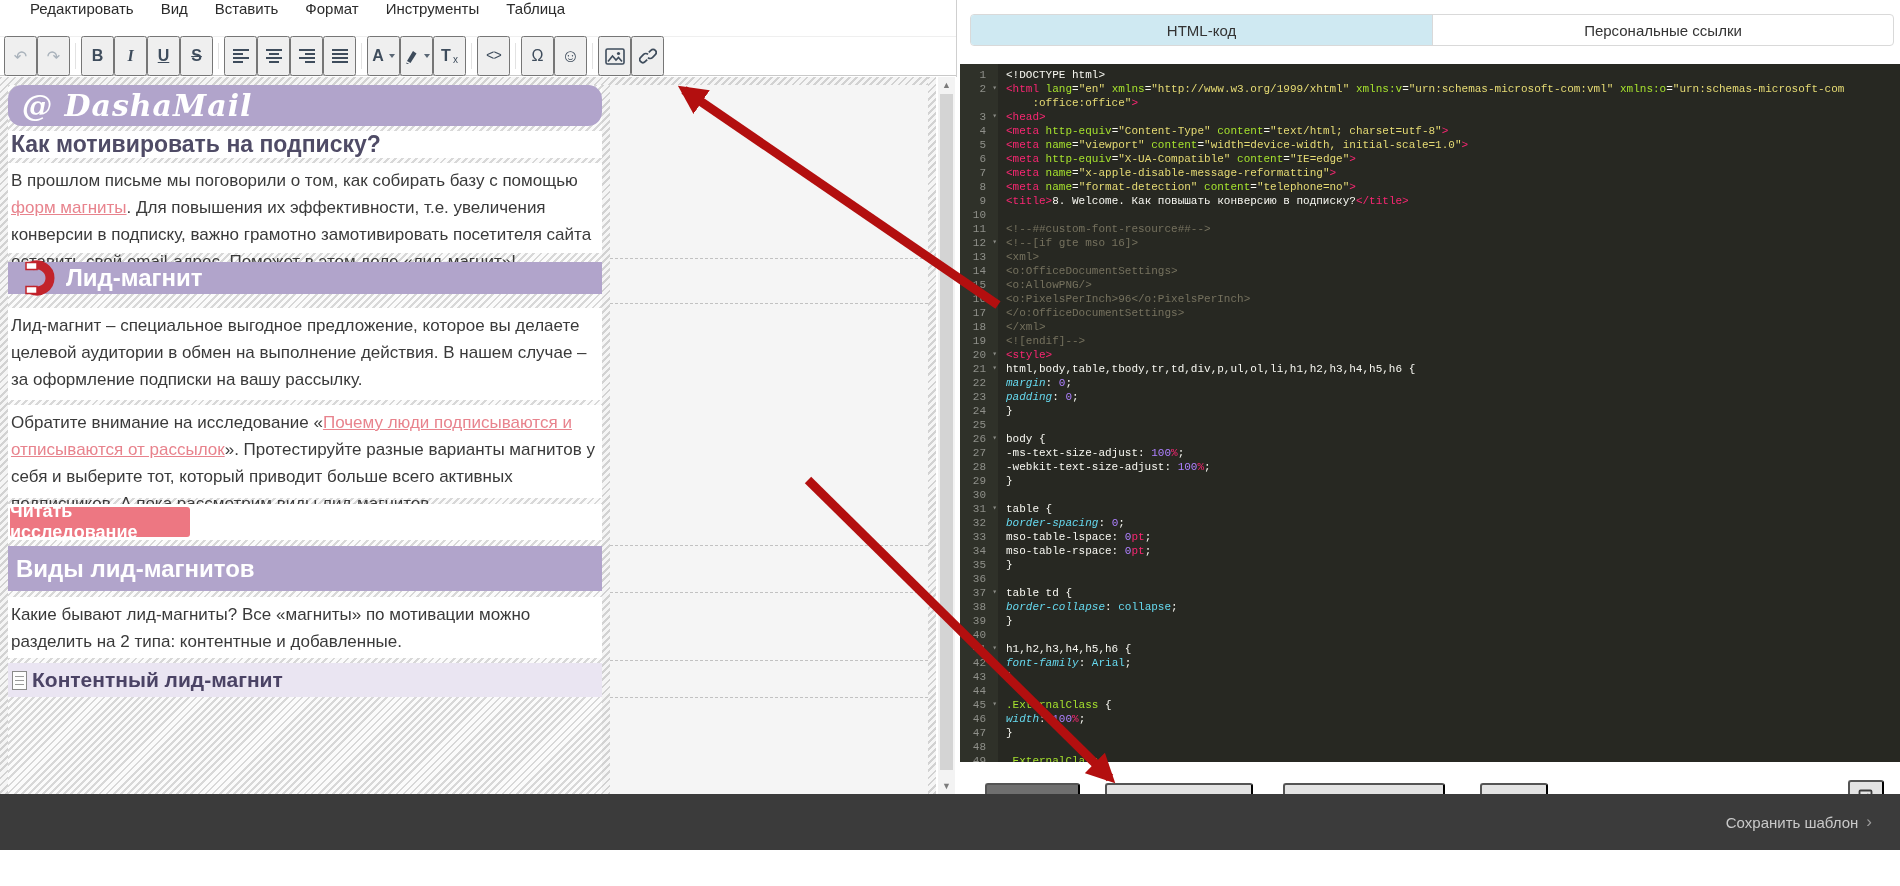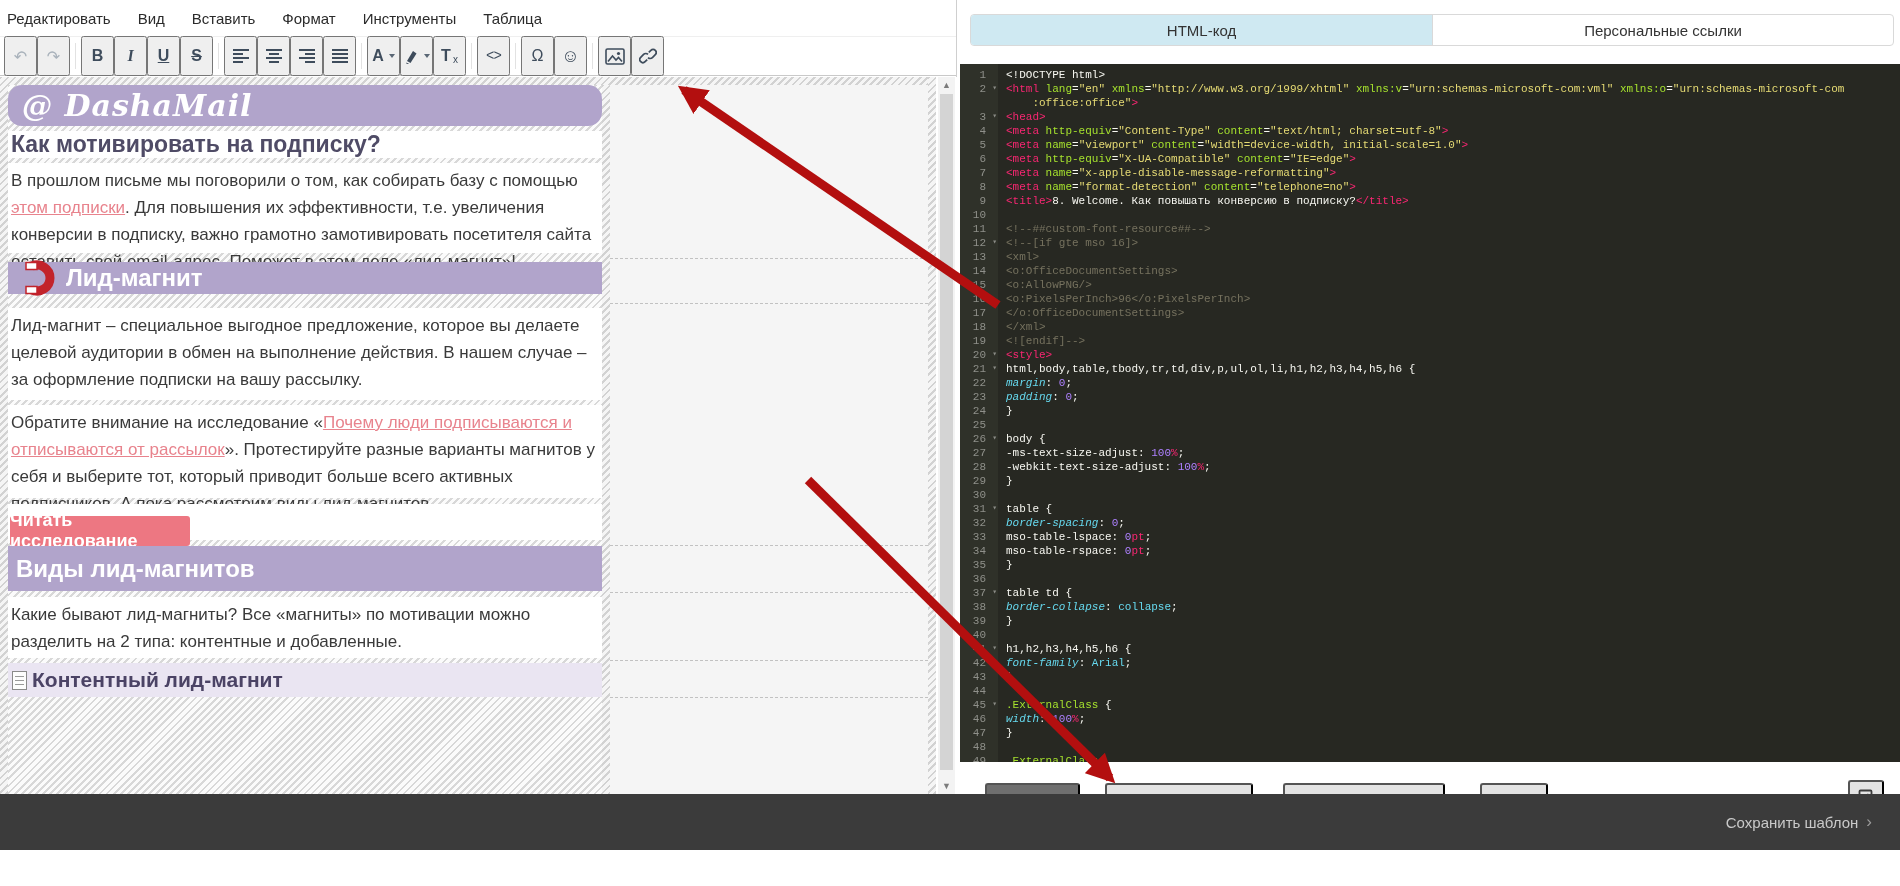--- a/index.html
+++ b/index.html
@@ -1,21 +1,21 @@
 <!DOCTYPE html>
 <html><head>
 <meta charset="utf-8">
 <style>
   * { margin:0; padding:0; box-sizing:border-box; }
   html,body { width:1900px; height:886px; background:#fff; font-family:"Liberation Sans", sans-serif; overflow:hidden; }
   .app { position:relative; width:1900px; height:886px; background:#fff; }
 
   
   .left-panel { position:absolute; left:0; top:0; width:957px; height:830px; background:#fff; border-right:1px solid #cfcfcf; }
-  .menubar { position:absolute; left:0; top:0; width:100%; height:36px; display:flex; align-items:center; padding-left:7px; gap:27px; }
+  .menubar { position:absolute; left:0; top:0; width:100%; height:36px; display:flex; align-items:flex-start; padding-left:30px; gap:27px; }
   .menu-item { font-size:15px; color:#2b2b2b; cursor:default; }
   .toolbar { position:absolute; left:0; top:36px; width:100%; height:40px; border-top:1px solid #efefef; border-bottom:1px solid #c9c9c9; display:flex; align-items:center; padding-left:4px; }
   .tb-btn { min-width:33px; height:40px; display:flex; align-items:center; justify-content:center; color:#3e4c5c; font-size:16px; gap:3px; }
   .tb-btn.dim { color:#a9b2bb; }
   .tb-sep { width:1px; height:26px; background:#e2e2e2; margin:0 5px; }
   .glyph-b { font-weight:bold; }
   .glyph-i { font-style:italic; font-family:"Liberation Serif",serif; font-weight:bold; }
   .glyph-u { text-decoration:underline; font-weight:bold; }
   .glyph-s { text-decoration:line-through; font-weight:bold; }
   .glyph-code { font-family:"Liberation Mono",monospace; font-size:14px; letter-spacing:-1px; }
@@ -35,21 +35,21 @@
   .logo-text { color:#fff; font-family:"DejaVu Serif",serif; font-style:italic; font-weight:bold; font-size:30px; letter-spacing:1px; }
   .blk-heading { top:46px; height:27px; }
   .h1-text { font-size:23px; font-weight:bold; color:#4f4b66; padding-left:3px; line-height:27px; }
   .para { font-size:17px; line-height:27px; color:#3a3a3a; padding:4px 6px 0 3px; }
   .blk-p1 { top:78px; height:90px; }
   .blk-bar1 { top:177px; height:32px; display:flex; align-items:center; }
   .bar-title { color:#fff; font-weight:bold; font-size:24px; }
   .blk-p2 { top:223px; height:92px; }
   .blk-p3 { top:320px; height:93px; }
   .blk-btnrow { top:419px; height:36px; }
-  .email-btn { position:absolute; left:2px; top:12px; width:180px; height:30px; border-radius:3px; color:#fff; font-weight:bold; font-size:18px; display:flex; align-items:center; justify-content:center; }
+  .email-btn { position:absolute; left:2px; top:3px; width:180px; height:30px; border-radius:3px; color:#fff; font-weight:bold; font-size:18px; display:flex; align-items:center; justify-content:center; }
   .blk-bar2 { top:461px; height:45px; display:flex; align-items:center; padding-left:8px; }
   .blk-p4 { top:512px; height:61px; }
   .blk-hdr3 { top:578px; height:34px; display:flex; align-items:center; padding-left:4px; gap:2px; }
   .h3-text { font-size:21px; font-weight:bold; color:#4b4365; }
   .blk-lav { top:615px; height:94px; }
   .check-row { font-size:17px; line-height:27px; color:#3a3a3a; padding-left:3px; }
   .check-mark { color:#d9534f; margin-right:6px; }
   .email-link { text-decoration:underline; cursor:pointer; }
 
   .right-col { position:absolute; left:610px; top:8px; width:318px; height:709px; background:#f5f5f5; }
@@ -232,21 +232,21 @@
       <div class="hatch hatch-right"></div>
 
       <div class="email-col">
         <div class="blk blk-header" style="background:#b1a4cb">
           <span class="logo-text">@ DashaMail</span>
         </div>
         <div class="blk blk-heading">
           <div class="h1-text">Как мотивировать на подписку?</div>
         </div>
         <div class="blk blk-p1">
-          <div class="para"><span>В прошлом письме мы поговорили о том, как собирать базу с помощью </span><a class="email-link" style="color: rgb(232, 131, 141);">этом подписки</a><span>. Для повышения их эффективности, т.е. увеличения конверсии в подписку, важно грамотно замотивировать посетителя сайта оставить свой email-адрес. Поможет в этом деле «лид-магнит»!</span></div>
+          <div class="para"><span>В прошлом письме мы поговорили о том, как собирать базу с помощью </span><a class="email-link" style="color: rgb(232, 131, 141);">форм магниты</a><span>. Для повышения их эффективности, т.е. увеличения конверсии в подписку, важно грамотно замотивировать посетителя сайта оставить свой email-адрес. Поможет в этом деле «лид-магнит»!</span></div>
         </div>
         <div class="blk blk-bar1" style="background:#b1a4cb">
           <svg width="40" height="36" style="margin:0 8px 0 10px">
             <path d="M14 6 A13 13 0 1 1 14 30" fill="none" stroke="#c2232b" stroke-width="9"></path>
             <rect x="8" y="2.5" width="11" height="7" fill="#fff" stroke="#c2232b" stroke-width="1.5"></rect>
             <rect x="8" y="26.5" width="11" height="7" fill="#fff" stroke="#c2232b" stroke-width="1.5"></rect>
           </svg>
           <span class="bar-title">Лид-магнит</span>
         </div>
         <div class="blk blk-p2">

